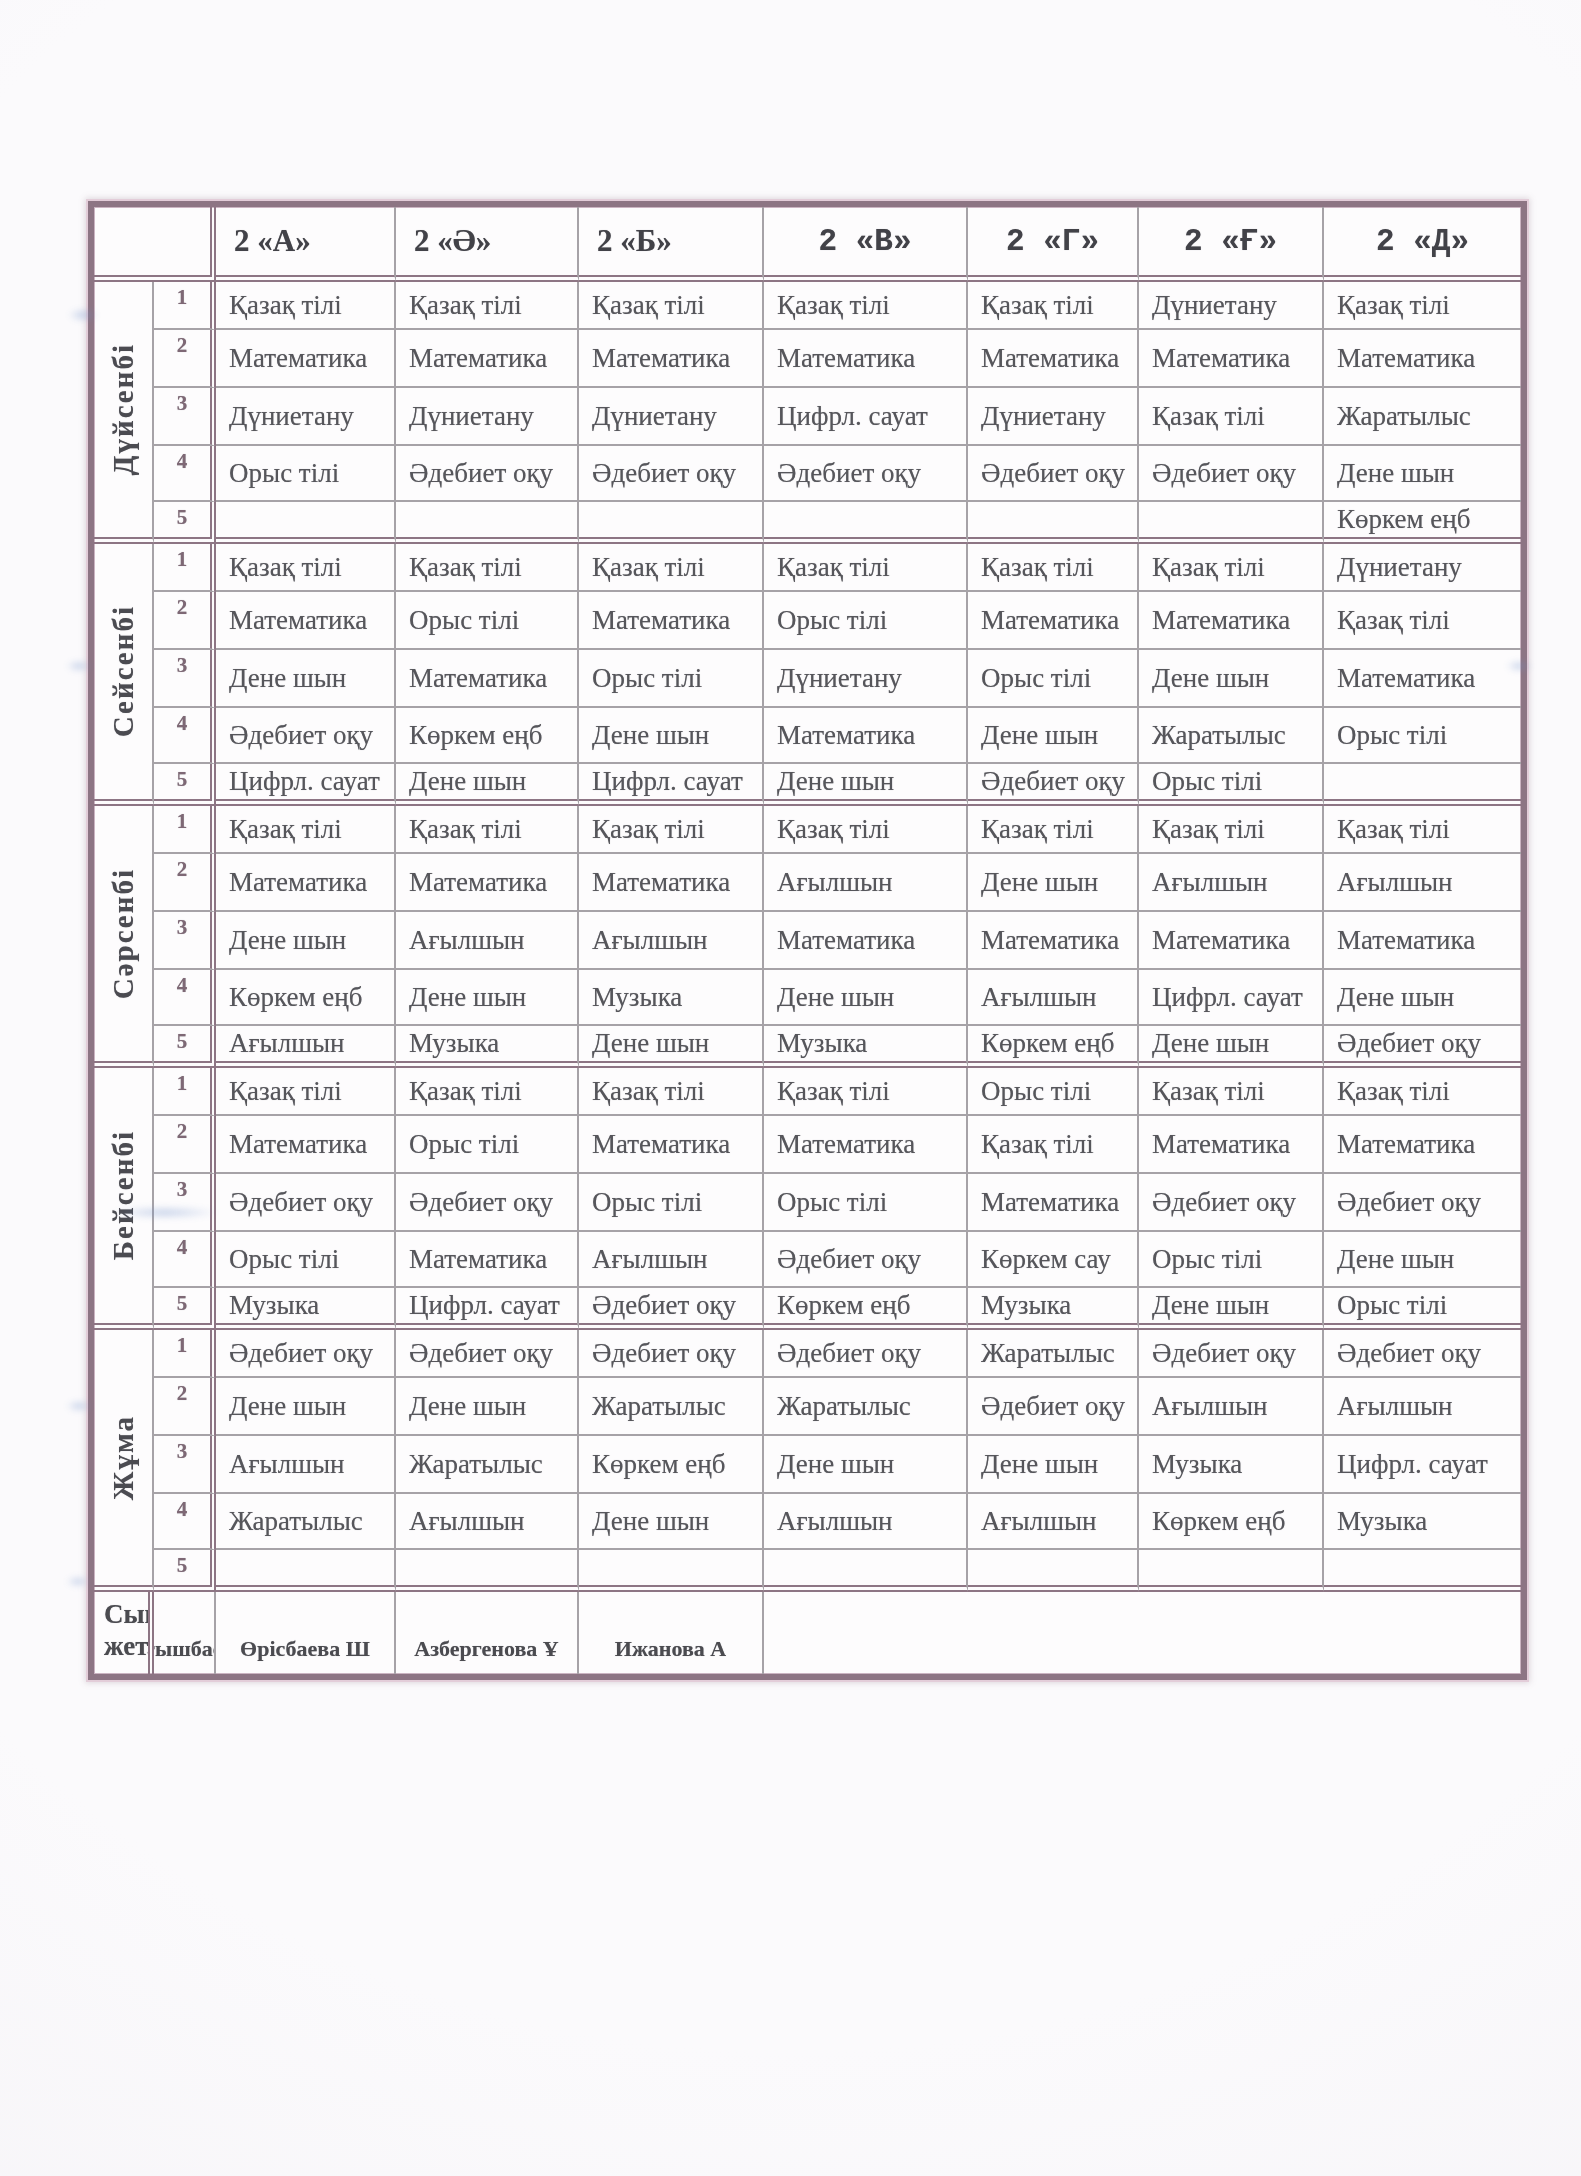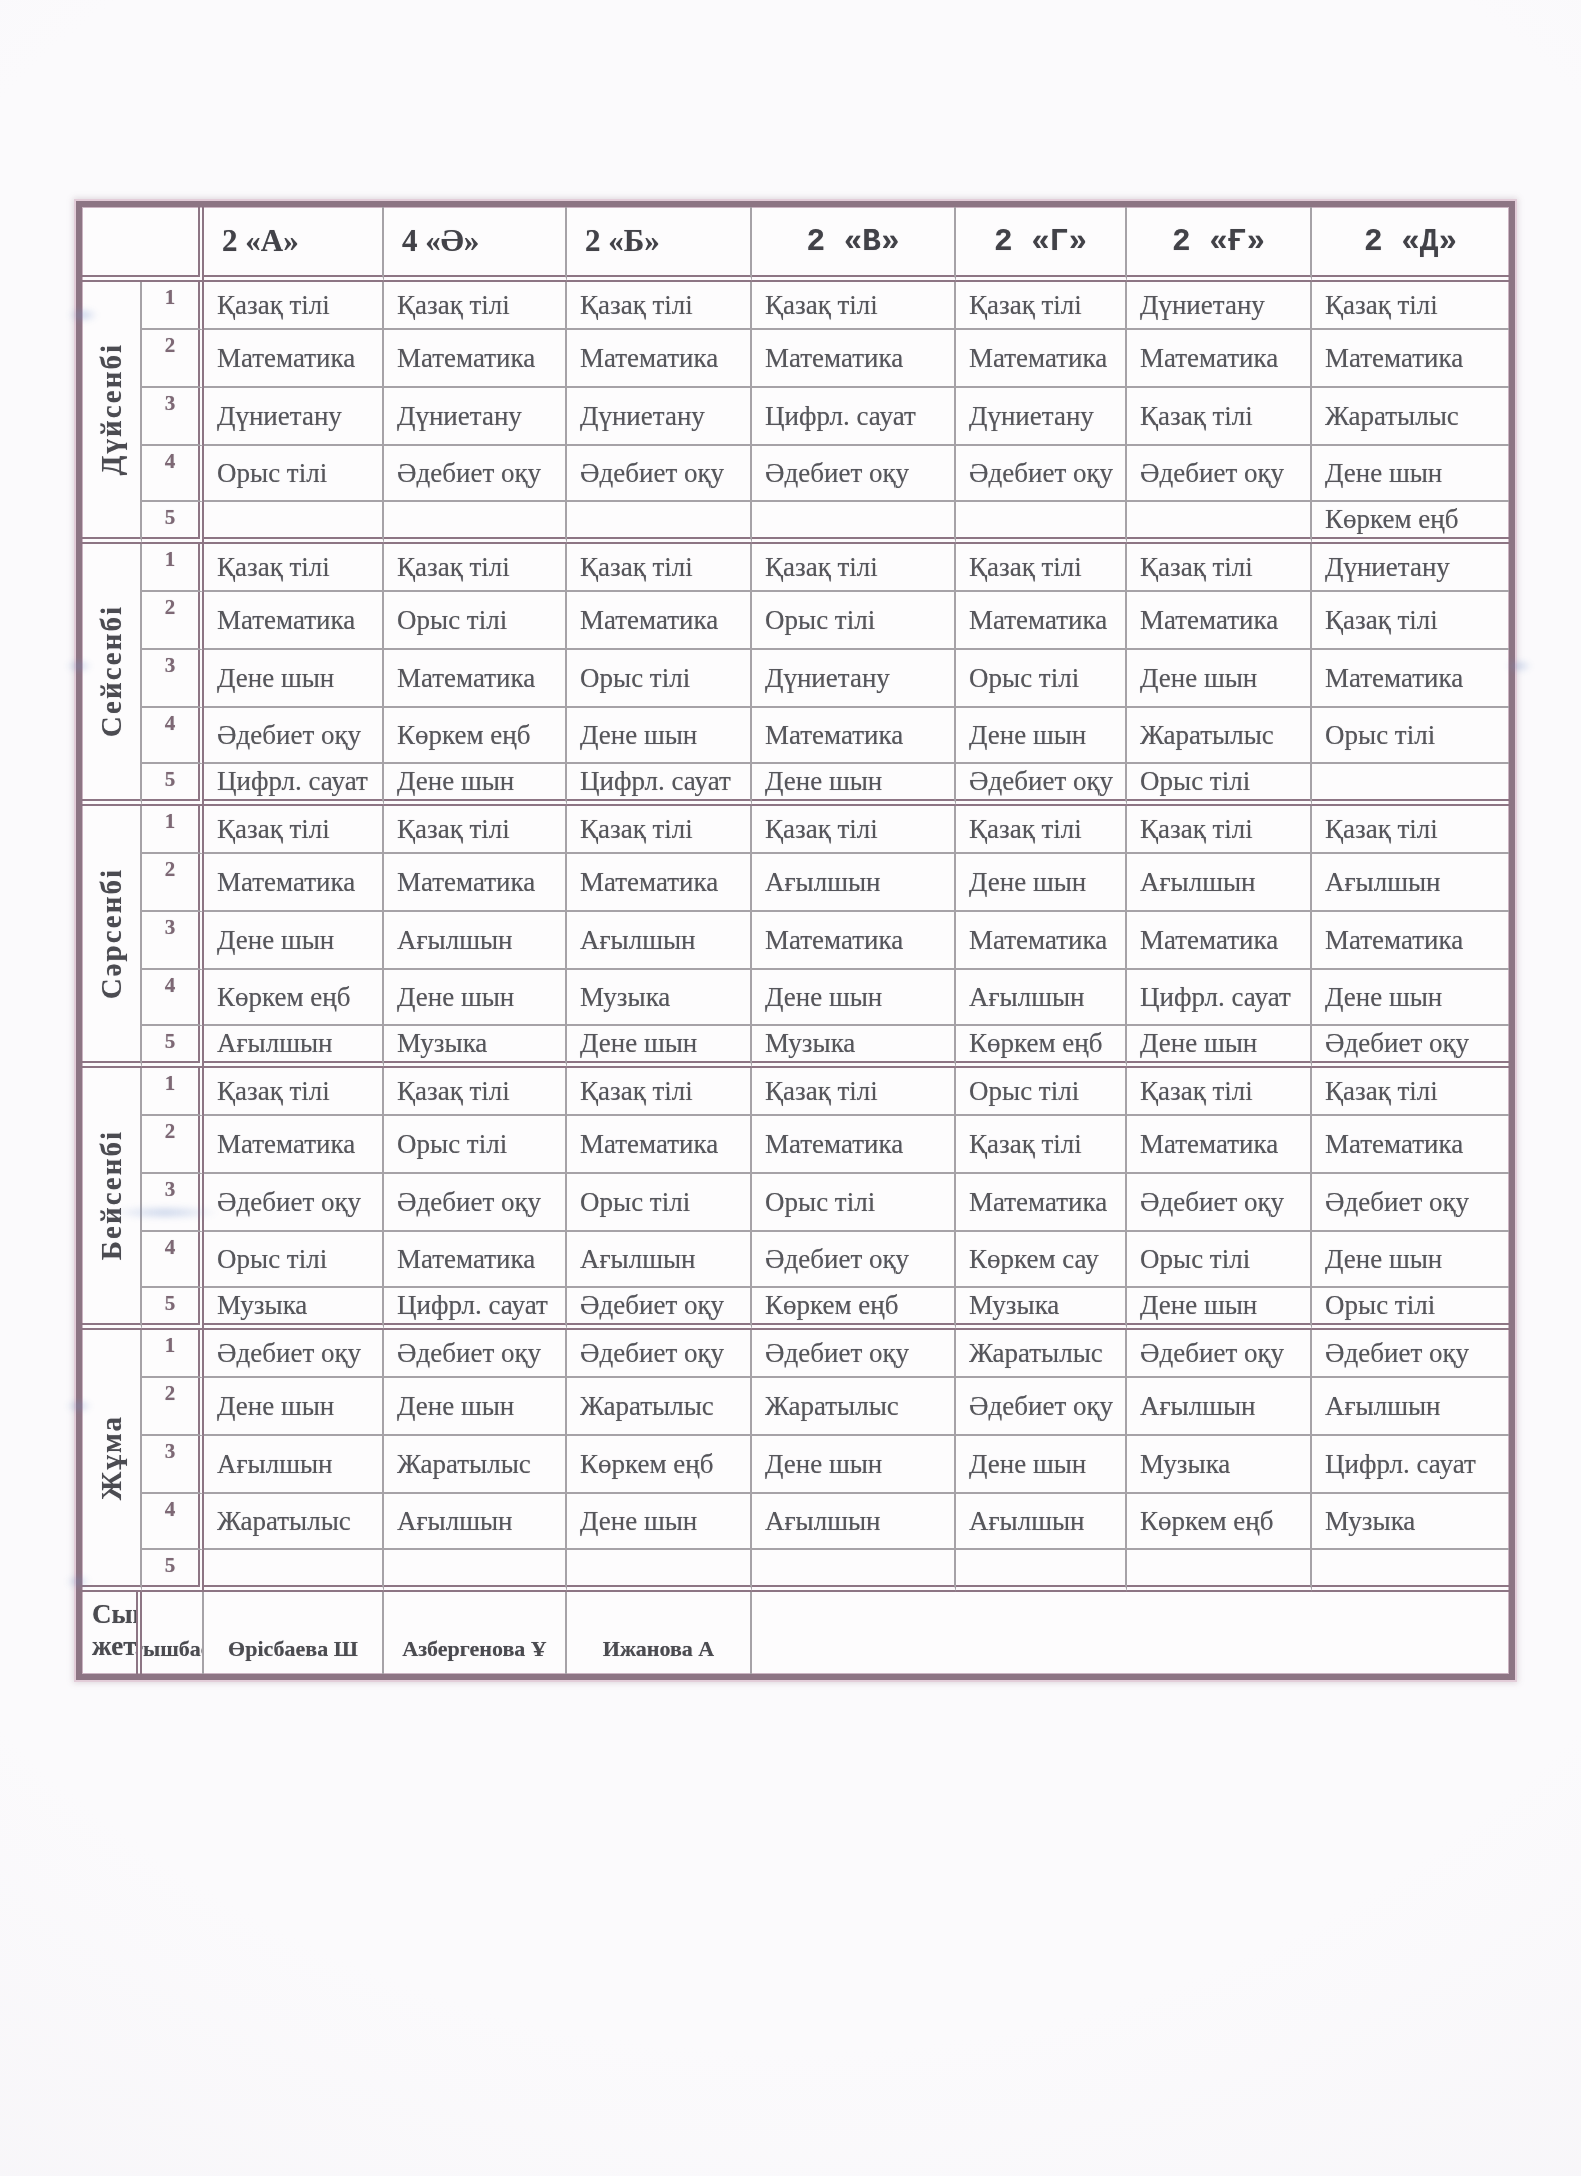--- a/index.html
+++ b/index.html
@@ -2,21 +2,21 @@
 <html><head>
 <meta charset="utf-8">
 <style>
   html,body{margin:0;padding:0;background:#e9e8ec;}
   .page{
     position:relative;width:1581px;height:2176px;overflow:hidden;
     background:radial-gradient(130% 95% at 50% 42%, #fbfafc 55%, #f2f0f4 100%);
     font-family:"Liberation Serif","DejaVu Serif",serif;
   }
   #grid{
-    position:absolute;left:76px;top:201px;
+    position:absolute;left:88px;top:201px;
     display:grid;
     grid-template-columns:60px 62px 180px 183px 185px 204px 171px 185px 197px;
     grid-template-rows:75px
       48px 58px 58px 56px 42px
       48px 58px 58px 56px 42px
       48px 58px 58px 56px 42px
       48px 58px 58px 56px 42px
       48px 58px 58px 56px 42px
       82px;
     border:6px solid #8d7584;
@@ -75,21 +75,21 @@
     background:radial-gradient(ellipse,#6e8ec9 0%,rgba(110,142,201,0) 70%);
   }
 </style>
 </head>
 <body>
 
 <div class="page">
   <div id="grid">
       <div class="cell corner"></div>
       <div class="cell h">2 «А»</div>
-      <div class="cell h">4 «Ә»</div>
+      <div class="cell h">2 «Ә»</div>
       <div class="cell h">2 «Б»</div>
       <div class="cell h hc">2 «В»</div>
       <div class="cell h hc">2 «Г»</div>
       <div class="cell h hc">2 «Ғ»</div>
       <div class="cell h hc lastcol">2 «Д»</div>
       <div class="cell day" style="grid-row: span 5;">
         <span>Дүйсенбі</span>
       </div>
       <div class="cell num">1</div>
       <div class="cell subj">Қазақ тілі</div>

